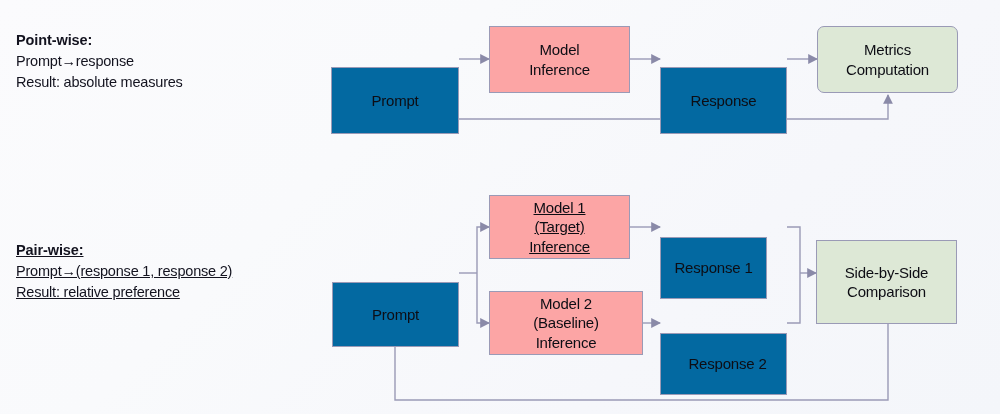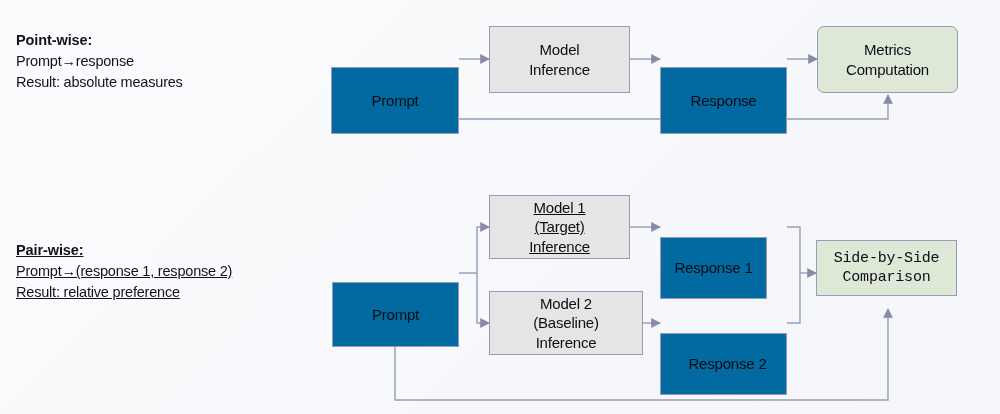--- a/index.html
+++ b/index.html
@@ -53,21 +53,21 @@
     align-items: center;
     justify-content: center;
     text-align: center;
     font-size: 15px;
     line-height: 19.5px;
     color: #0d0d14;
     letter-spacing: -0.2px;
     background: #ffffff;
   }
   .node.plain   { background: #0369a1; margin-top: 41px; }
-  .node.blue    { background: #e5e5e5; }
+  .node.blue    { background: #fca5a5; }
   .node.green   { background: #dde8d6; }
   .node .node-label { display: block; white-space: pre-line; }
 </style>
 </head>
 <body>
 
 <div id="diagram-root">
 
   <svg class="edges" viewBox="0 0 1000 414" width="1000" height="414" xmlns="http://www.w3.org/2000/svg">
     <defs>
@@ -145,18 +145,18 @@
   </div>
 
   <div class="node plain" style="left:660px; top:196px; width:107px; height:62px;">
     <span class="node-label">Response 1</span>
   </div>
 
   <div class="node plain" style="left:660px; top:292px; width:127px; height:62px;padding-left:8px;">
     <span class="node-label">Response 2</span>
   </div>
 
-  <div class="node green" style="left:816px; top:240px; width:141px; height:56px;font-family:Liberation Mono, monospace;">
+  <div class="node green" style="left:816px; top:240px; width:141px; height:84px;">
     <span class="node-label">Side-by-Side
 Comparison</span>
   </div>
 
 </div>
 
 </body></html>

